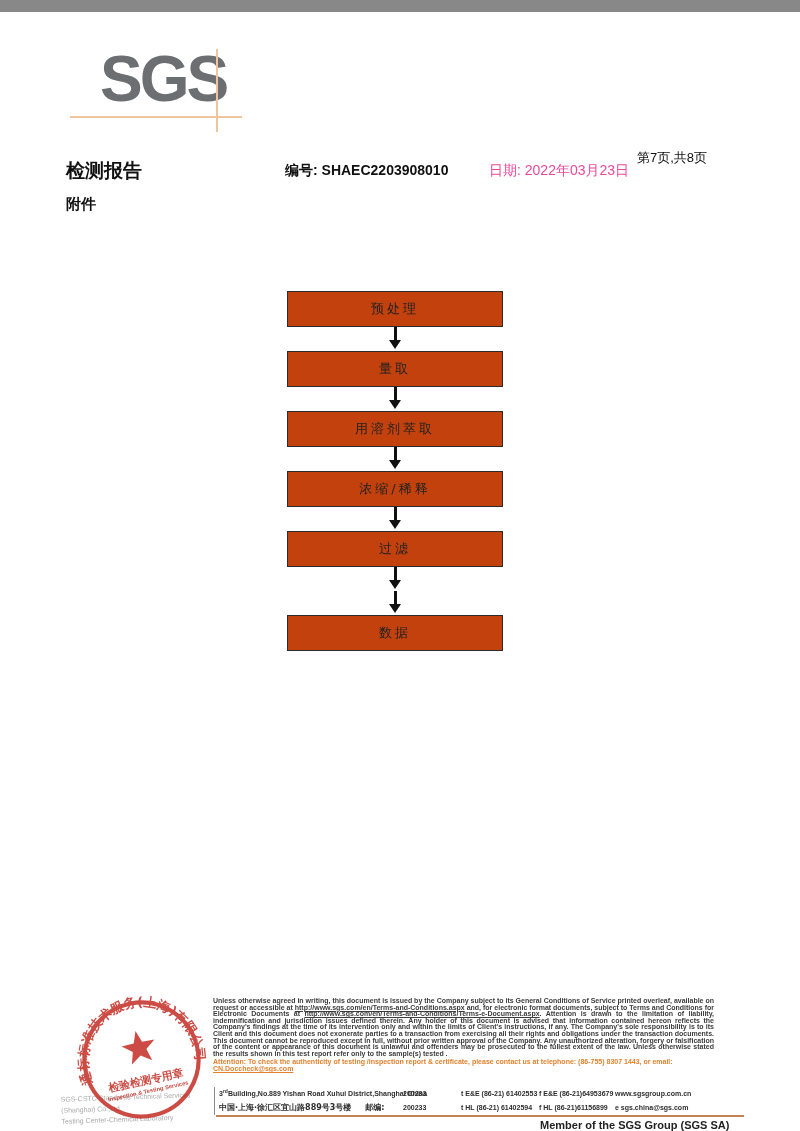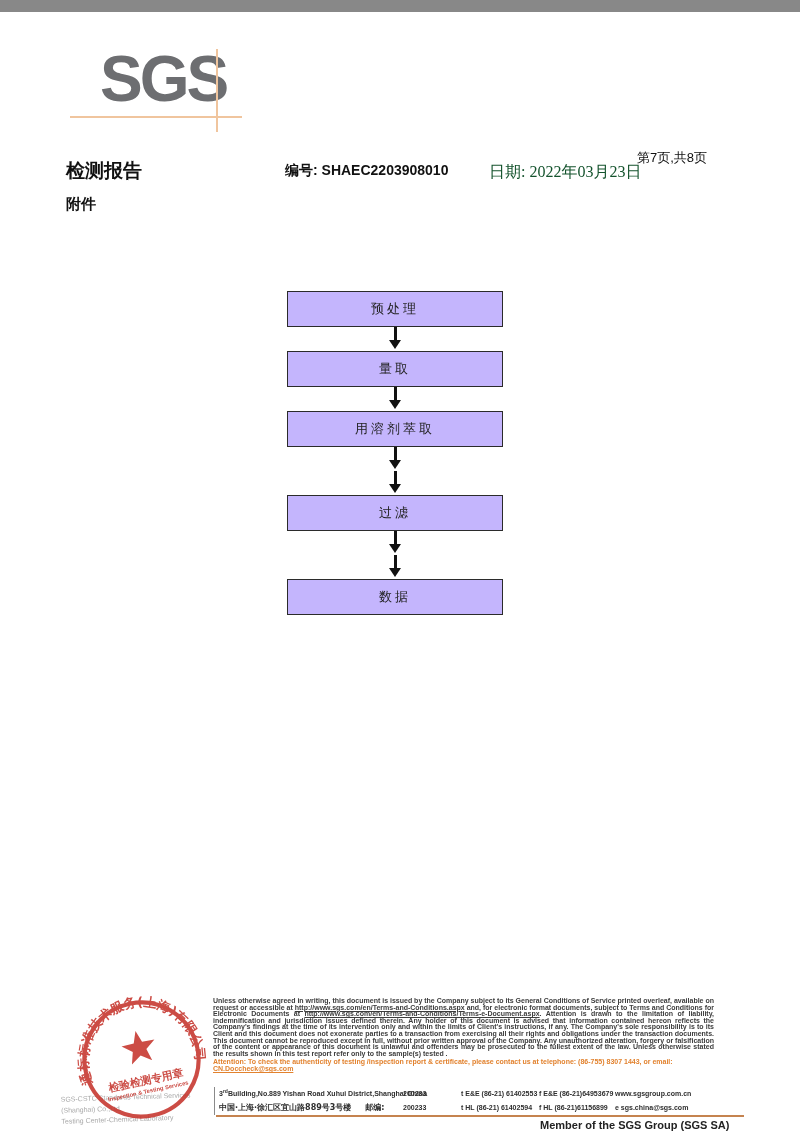--- a/index.html
+++ b/index.html
@@ -14,32 +14,32 @@
     position:absolute; left:100px; top:30px;
     font-size:64px; font-weight:bold; color:#6d6e71;
     letter-spacing:-3px; font-family:"Liberation Sans",sans-serif;
   }
   .logo-hline { position:absolute; left:70px; top:104px; width:172px; height:2px; background:#f0c59e; }
   .logo-vline { position:absolute; left:216px; top:37px; width:2px; height:83px; background:#f0c59e; }
 
   
   .report-title { position:absolute; left:66px; top:146px; font-size:19px; font-weight:bold; color:#111; }
   .hdr-no   { position:absolute; left:285px; top:150px; font-size:14px; color:#111;font-weight:bold; }
-  .hdr-date { position:absolute; left:489px; top:150px; font-size:16px; color:#14532d;font-family:Liberation Serif, serif; }
+  .hdr-date { position:absolute; left:489px; top:150px; font-size:14px; color:#ec4899; }
   .hdr-page { position:absolute; left:637px; top:137px; font-size:13px; color:#111; }
   .attachment { position:absolute; left:66px; top:183px; font-size:15px; font-weight:bold; color:#111; }
 
   
   .doc-title { position:absolute; left:0; top:215px; width:800px; text-align:center;
                font-size:16px; font-weight:bold; color:#111; letter-spacing:1px; }
 
   
   .flow { position:absolute; left:287px; top:279px; width:216px; }
   .fbox {
-    width:216px; height:36px; border:1px solid #2b2b2b; background:#c4b5fd;
+    width:216px; height:36px; border:1px solid #2b2b2b; background:#c2410c;
     display:flex; align-items:center; justify-content:center;
     font-size:13px; color:#222; letter-spacing:3px;
     font-family:"DejaVu Sans","Liberation Sans",sans-serif;
   }
   .farrow { height:24px; display:flex; flex-direction:column; align-items:center; }
   .farrow .stem { width:3px; height:13px; background:#111; }
   .farrow .head { width:0; height:0; border-left:6px solid transparent;
                   border-right:6px solid transparent; border-top:9px solid #111; }
 
   
@@ -106,20 +106,21 @@
     <div class="fbox">量取</div>
     <div class="farrow">
         <div class="stem"></div>
         <div class="head"></div>
       </div>
     <div class="fbox">用溶剂萃取</div>
     <div class="farrow">
         <div class="stem"></div>
         <div class="head"></div>
       </div>
+    <div class="fbox">浓缩/稀释</div>
     <div class="farrow">
         <div class="stem"></div>
         <div class="head"></div>
       </div>
     <div class="fbox">过滤</div>
     <div class="farrow">
         <div class="stem"></div>
         <div class="head"></div>
       </div>
     <div class="farrow">

